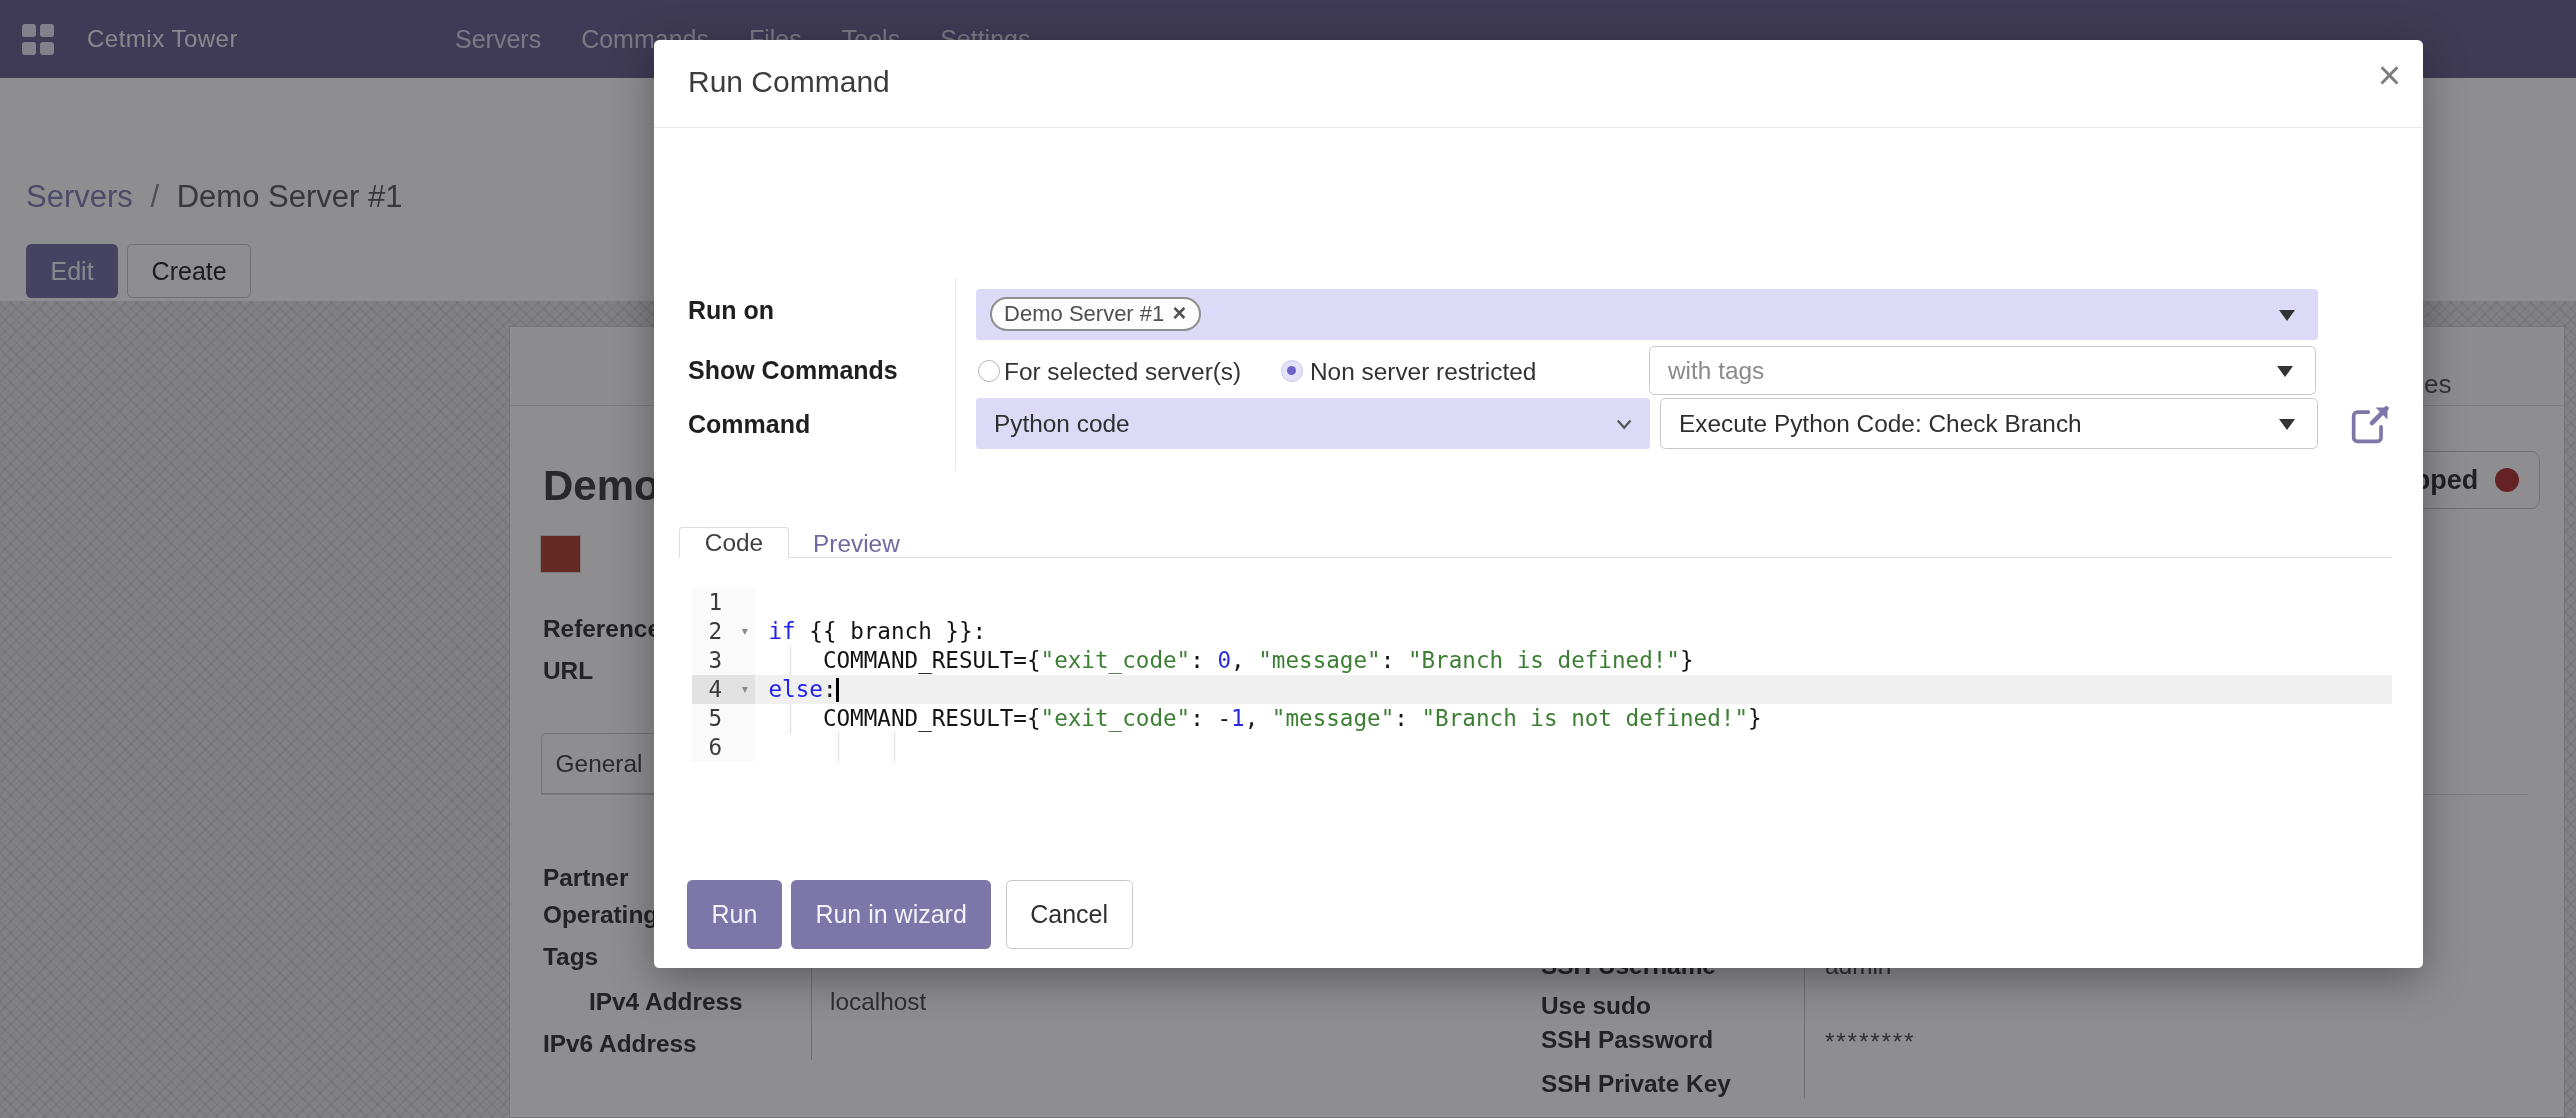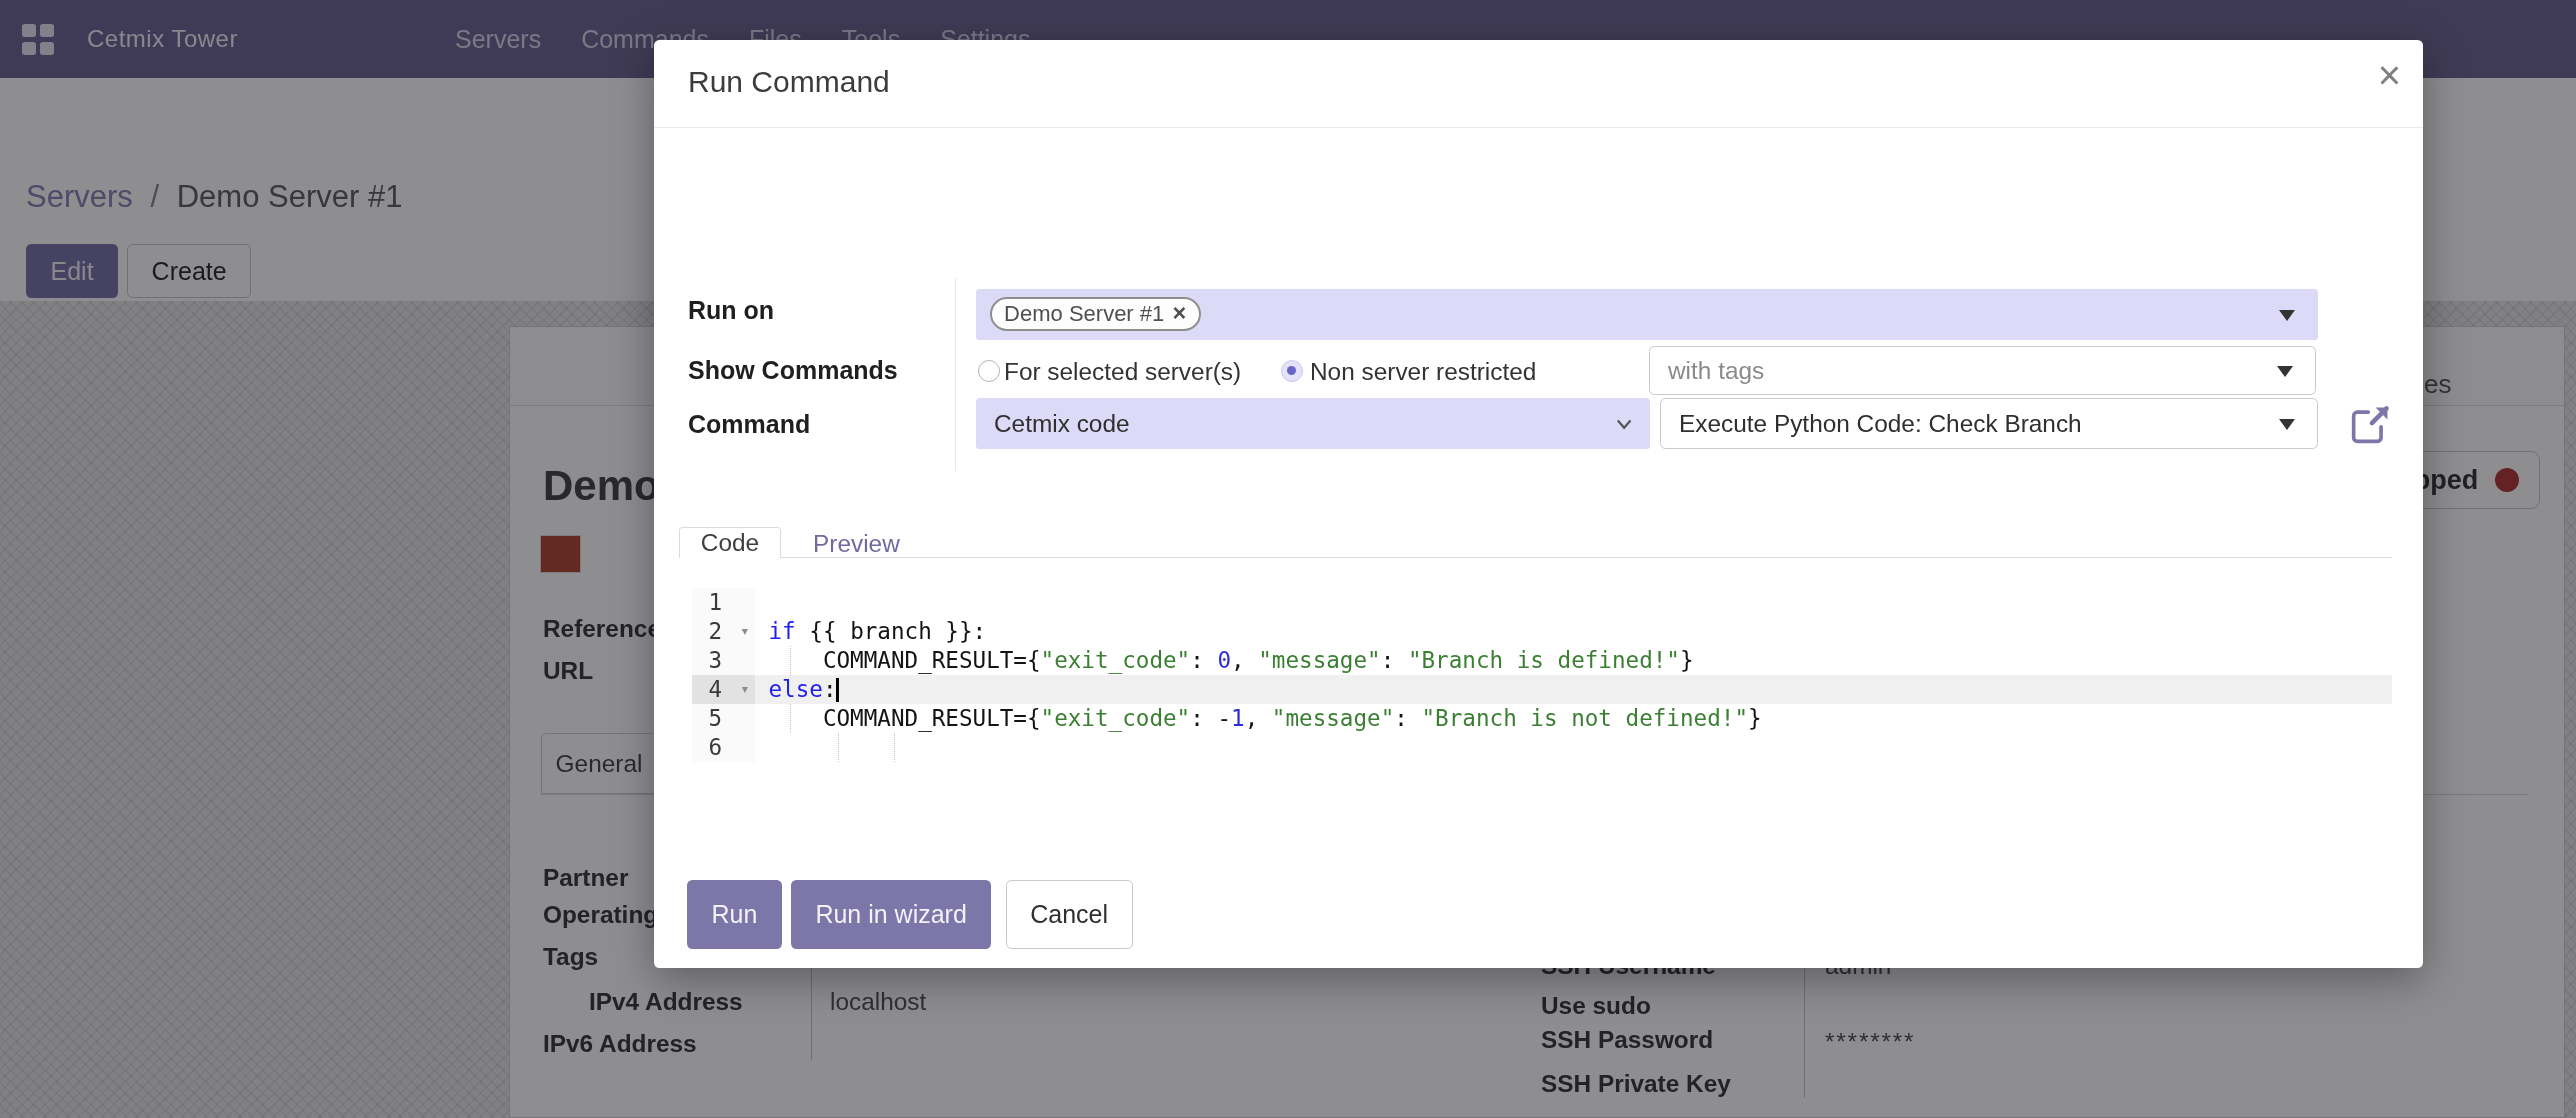--- a/index.html
+++ b/index.html
@@ -108,21 +108,21 @@
   .dd-caret { right:22px; top:50%; margin-top:-4.5px; }
 
   .select-purple { position:absolute; display:flex; align-items:center; padding:0 49px 0 18px;
     background:#dcdaf7; border-radius:3.6px; cursor:pointer; }
   .select-purple .dd-text { font-size:24.4px; color:#2f2f2f; }
   .chevron { position:absolute; right:18px; top:50%; margin-top:-7.2px; width:16.3px; height:16.3px; }
   .chevron svg { display:block; }
   .ext-link { position:absolute; left:1696px; top:363px; width:42px; height:42px; cursor:pointer; }
 
   .tabs-line { position:absolute; left:25px; top:517px; width:1713px; height:0.9px; background:#dedede; }
-  .tab-code { position:absolute; left:25px; top:487px; width:102px; height:31px; background:#fff;
+  .tab-code { position:absolute; left:25px; top:487px; width:110px; height:31px; background:#fff;
     border:0.9px solid #dcdcdc; border-bottom:none; border-radius:3.6px 3.6px 0 0; z-index:2;
     display:flex; align-items:center; justify-content:center; font-size:24.4px; color:#3f3f3f; cursor:pointer; }
   .tab-preview { position:absolute; left:159px; top:490px; font-size:24.4px; color:#6f6aa0; cursor:pointer; }
 
   .editor { position:absolute; left:38px; top:548px; width:1700px; }
   .ed-row { display:flex; height:29px; }
   .gcell { width:63px; background:#fafafa; position:relative; text-align:right; padding-right:33px;
     font-family:"DejaVu Sans Mono", monospace; font-size:22.6px; line-height:29px; color:#3a3a3a; }
   .gcell.active { background:#e2e2e2; }
   .gcell .fold { position:absolute; right:5.4px; top:0; font-size:15.4px; color:#8a8a8a; line-height:29px; }
@@ -246,21 +246,21 @@
     <div class="radio-label" style="left:350px; top:318px;">For selected server(s)</div>
     <div class="radio selected" style="left:627px; top:320px;"></div>
     <div class="radio-label" style="left:656px; top:318px;">Non server restricted</div>
 
     <div class="dropdown" style="left:995px; top:306px; width:667px; height:49px;">
       <span class="dd-text placeholder">with tags</span>
       <span class="caret dd-caret"></span>
     </div>
 
     <div class="select-purple" style="left:322px; top:358px; width:674px; height:51px;">
-      <span class="dd-text">Cetmix code</span>
+      <span class="dd-text">Python code</span>
       <span class="chevron">
         <svg width="16.3" height="16.3" viewBox="0 0 18 18">
             <polyline points="2,5 9,13 16,5" fill="none" stroke="#555" stroke-width="2.4"></polyline>
           </svg>
       </span>
     </div>
     <div class="dropdown" style="left:1006px; top:358px; width:658px; height:51px;">
       <span class="dd-text">Execute Python Code: Check Branch</span>
       <span class="caret dd-caret"></span>
     </div>

